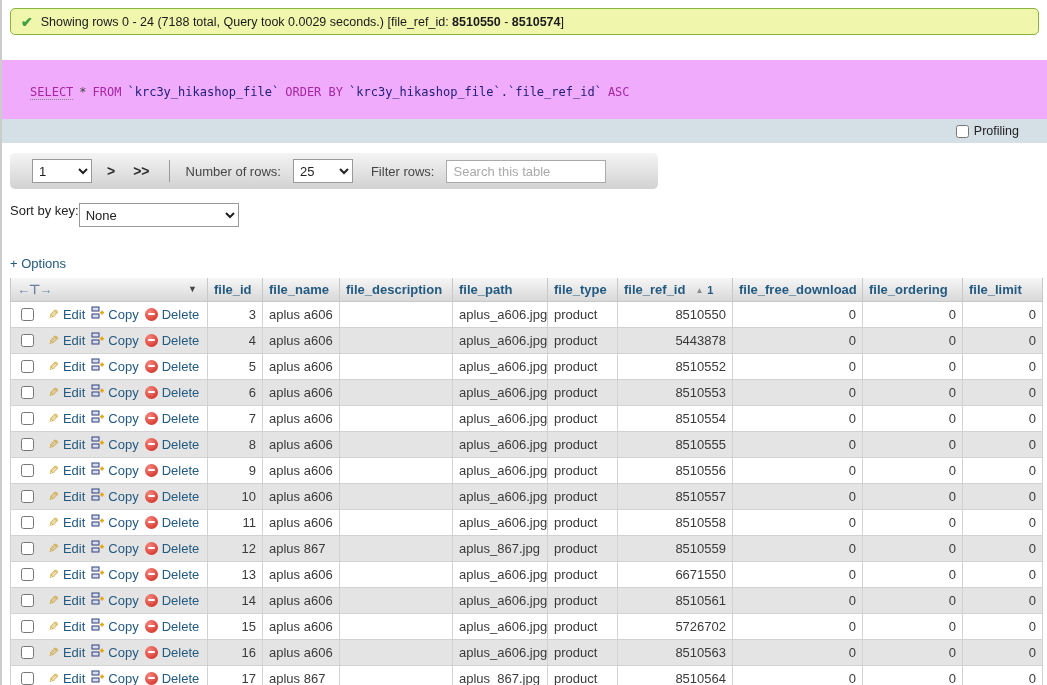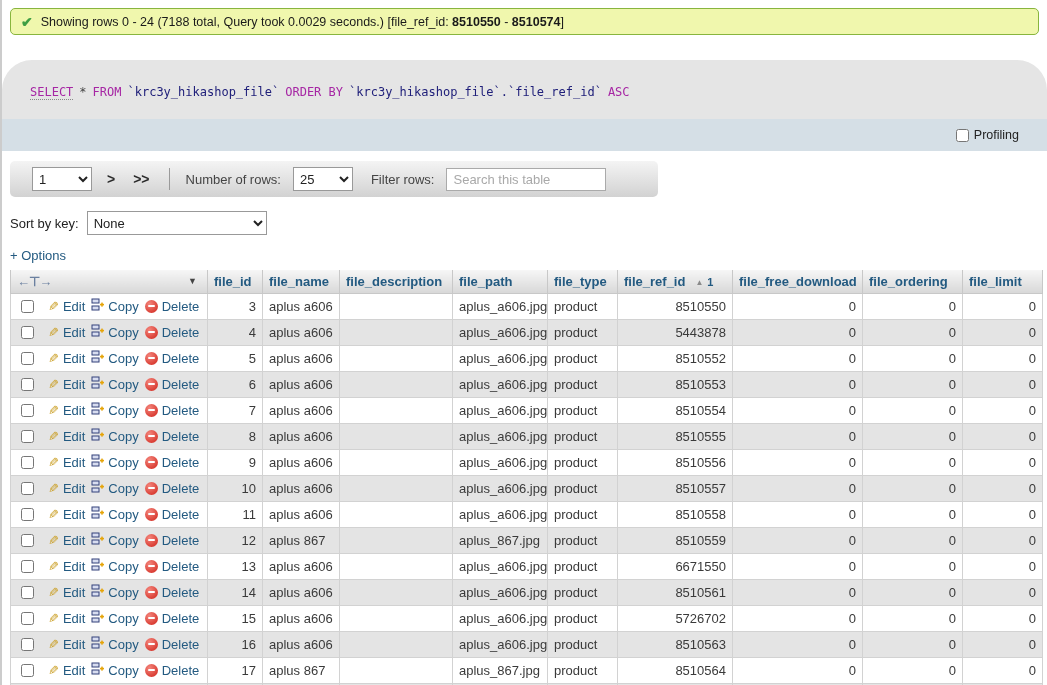--- a/index.html
+++ b/index.html
@@ -15,33 +15,33 @@
     padding: 5px 10px;
     font-size: 12.5px;
     color: #1a1a1a;
     display: flex; align-items: center; gap: 8px;
     height: 27px;
   }
   .check-icon { color: #3e9e44; font-size: 14px; font-weight: bold; }
   .banner b { font-weight: bold; }
 
   
-  .query-box { margin-top: 25px; background: #e5e5e5; border-radius: 30px; }
+  .query-box { margin-top: 25px; background: #f0abfc; }
   .sql-line {
     padding: 25px 10px 20px 28px;
     font-family: "DejaVu Sans Mono", "Liberation Mono", monospace;
     font-size: 12px; white-space: nowrap;
   }
   .sql-line span { margin-right: 6px; }
   .sql-kw { color: #a626a4; }
   .sql-kw-doc { color: #a626a4; border-bottom: 1px dotted #888; }
   .sql-op { color: #444; }
   .sql-id { color: #20207a; }
   .query-footer {
-    background: #d5dfe6; height: 32px;
+    background: #d5dfe6; height: 24px;
     display: flex; align-items: center; justify-content: flex-end;
     padding-right: 28px; font-size: 12.5px; color: #222; gap: 4px;
   }
   .query-footer label { display: flex; align-items: center; gap: 5px; cursor: pointer; }
 
   
   .toolbar {
     margin: 10px 0 0 8px; width: 648px; height: 36px;
     background: linear-gradient(#f4f4f4, #d2d2d2);
     border-radius: 5px;
@@ -56,22 +56,22 @@
   .page-select, .rows-select { width: 60px; }
   .nav-link { color: #2b2b2b; font-weight: bold; text-decoration: none; font-size: 14px; padding: 0 3px; cursor: pointer; }
   .toolbar .divider { width: 0; height: 22px; border-left: 1px solid #9a9a9a; margin: 0 4px; }
   .filter-input {
     width: 160px; height: 23px; border: 1px solid #aaa; font-size: 13px;
     padding: 0 6px; font-family: "Liberation Sans", sans-serif; color: #333;
   }
   .filter-input::placeholder { color: #a9a9a9; }
 
   
-  .sort-row { margin: 14px 0 0 8px; display: flex; align-items: center; gap: 8px; font-size: 13px; color: #222; }
-  .sort-select { width: 180px; }
+  .sort-row { margin: 14px 0 16px 8px; display: flex; gap: 0; font-size: 13px; color: #222; }
+  .sort-select { width: 160px; }
   .options-toggle {
     display: inline-block; margin: 13px 0 0 8px; color: #235a81;
     font-size: 13px; text-decoration: none; cursor: pointer;
   }
 
   
   table.results { margin: 6px 0 0 8px; border-collapse: collapse; table-layout: fixed; width: 1032px; font-size: 13px; }
   .results th {
     background: linear-gradient(#f6f6f6, #d8d8d8);
     color: #235a81; font-weight: bold; text-align: left;

